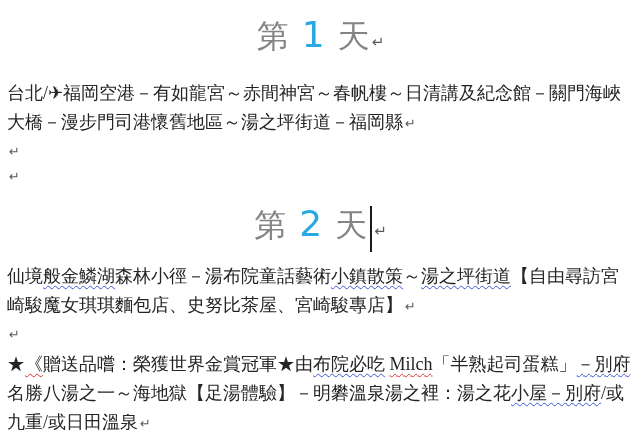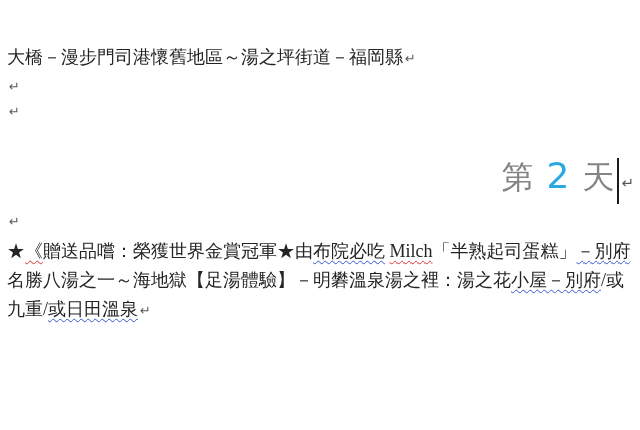--- a/index.html
+++ b/index.html
@@ -15,21 +15,21 @@
     color: #242424;
   }
   .heading {
     text-align: center;
     font-size: 32px;
     line-height: 50px;
     color: #848484;
     white-space: nowrap;
   }
   .heading-1 { margin-top: 8px; }
-  .heading-2 { margin-top: 28px; text-align: right; }
+  .heading-2 { margin-top: 11px; }
   .heading .num {
     font-family: "DejaVu Sans", "Liberation Sans", sans-serif;
     font-size: 36px;
     color: #29a9e1;
     margin: 0 13px;
   }
   .body-p {
     margin: 0;
     font-size: 18px;
     line-height: 29px;
@@ -70,26 +70,28 @@
     background: #1a1a1a;
     vertical-align: middle;
     margin-left: 3px;
   }
 </style>
 </head>
 <body>
 
 <div class="doc">
 
+  <div class="heading heading-1"><span>第</span><span class="num">1</span><span>天</span><span class="pilcrow">↵</span></div>
 
-  <p class="body-p p-day1"><br><span>大橋－漫步門司港懷舊地區～湯之坪街道－福岡縣</span><span class="pilcrow">↵</span></p>
+  <p class="body-p p-day1"><span>台北/✈福岡空港－有如龍宮～赤間神宮～春帆樓～日清講及紀念館－關門海峽</span><br><span>大橋－漫步門司港懷舊地區～湯之坪街道－福岡縣</span><span class="pilcrow">↵</span></p>
 
   <div class="empty-line"><span class="pilcrow">↵</span></div>
   <div class="empty-line"><span class="pilcrow">↵</span></div>
 
   <div class="heading heading-2"><span>第</span><span class="num">2</span><span>天</span><span class="cursor"></span><span class="pilcrow">↵</span></div>
 
+  <p class="body-p p-day2"><span>仙境</span><span class="sq-blue">般金鱗湖</span><span>森林小徑－湯布院童話藝術</span><span class="sq-blue">小鎮散策</span><span>～</span><span class="sq-blue">湯之坪街道</span><span>【自由尋訪宮</span><br><span>崎駿魔女琪琪麵包店、史努比茶屋、宮崎駿專店】</span><span class="pilcrow">↵</span></p>
 
   <div class="empty-line"><span class="pilcrow">↵</span></div>
 
   <p class="body-p p-notes"><span>★</span><span class="sq-red">《</span><span>贈送品嚐：榮獲世界金賞冠軍★由</span><span class="sq-blue">布院必吃</span><span> </span><span class="sq-red">Milch</span><span>「半熟起司蛋糕」</span><span class="sq-blue">－別府</span><br><span>名勝八湯之一～海地獄【足湯體驗】－明礬溫泉湯之裡：湯之花</span><span class="sq-blue">小屋－別府</span><span>/或</span><br><span>九重/</span><span class="sq-blue">或日田溫泉</span><span class="pilcrow">↵</span></p>
 
 </div>
 
 </body></html>

